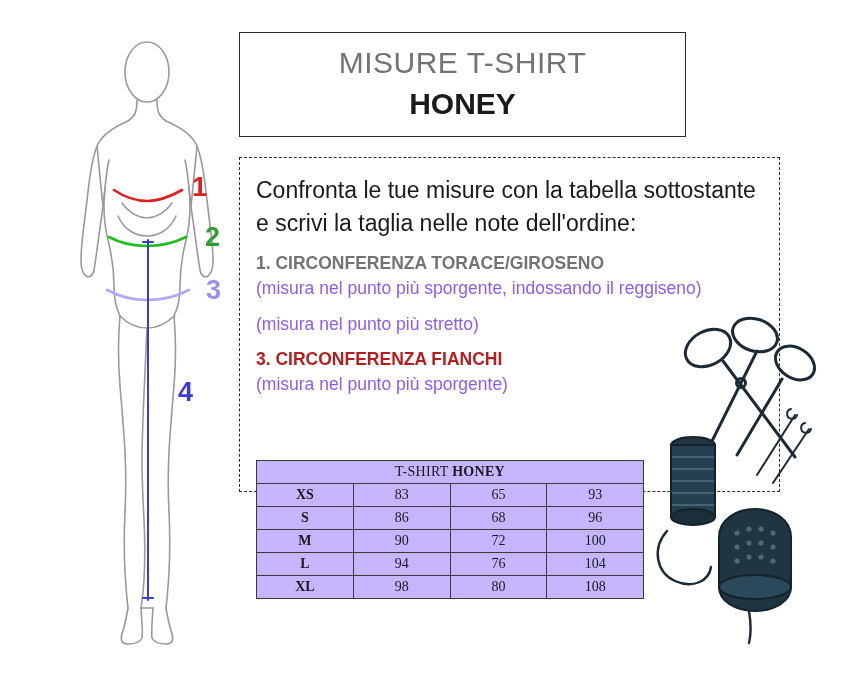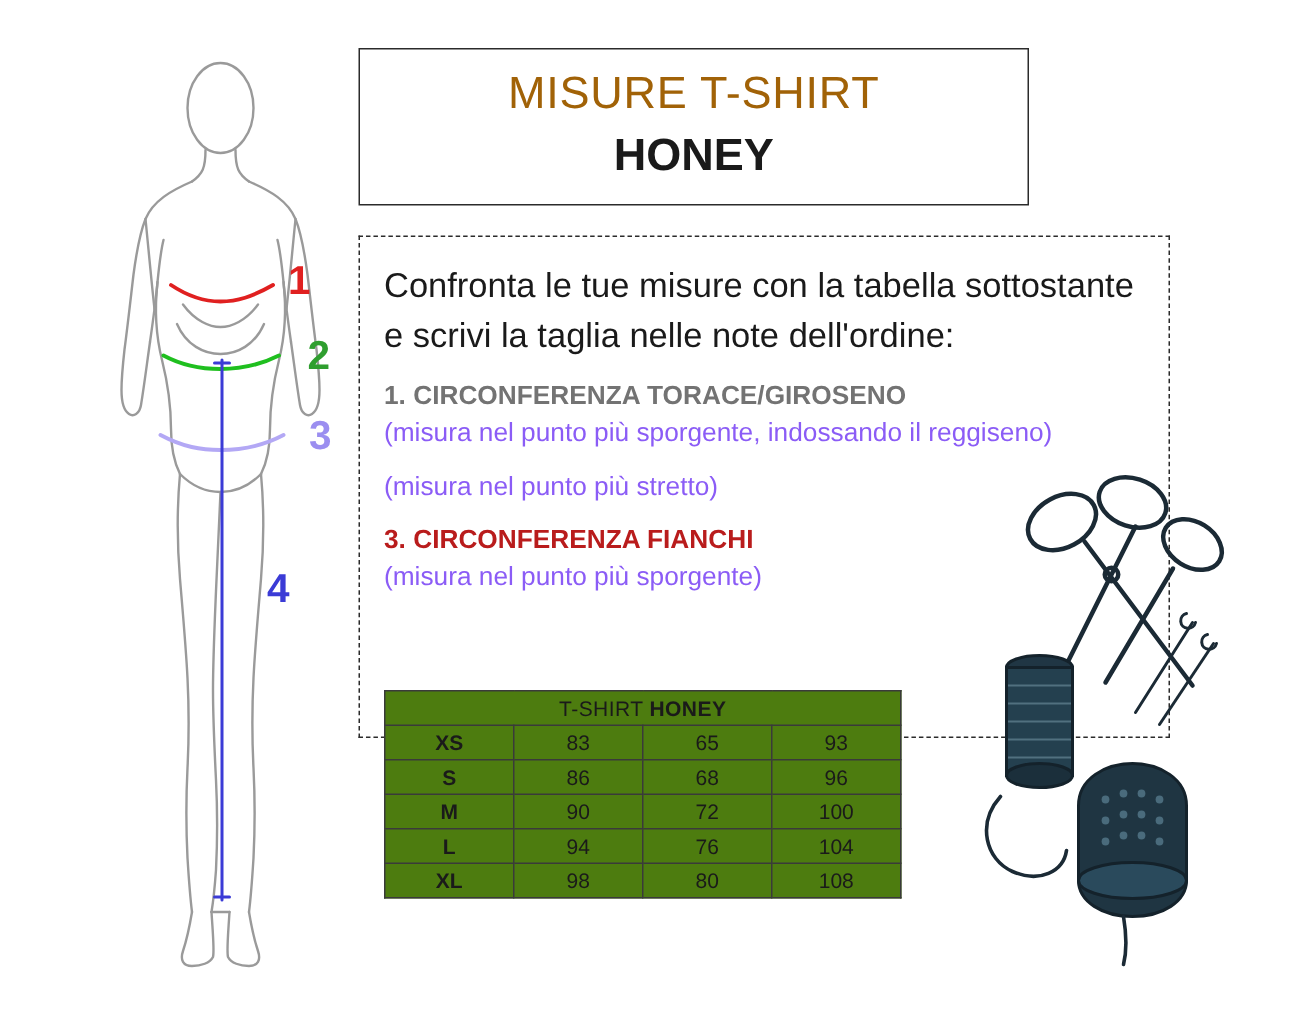--- a/index.html
+++ b/index.html
@@ -27,21 +27,21 @@
     box-sizing: border-box;
     background: #fff;
     display: flex;
     flex-direction: column;
     align-items: center;
     justify-content: center;
   }
   .title-main {
     font-size: 30px;
     letter-spacing: 0.5px;
-    color: #a16207;
+    color: #737373;
     font-weight: 400;
     line-height: 1.15;
   }
   .title-sub {
     font-size: 30px;
     font-weight: bold;
     color: #1a1a1a;
     line-height: 1.3;
     margin-top: 4px;
   }
@@ -112,23 +112,24 @@
 
   
   .size-table-wrap {
     position: absolute;
     left: 256px;
     top: 460px;
     width: 385px;
   }
   table.size-table {
     border-collapse: collapse;
-    width: 345px;
-    background: #4d7c0f;
+    width: 388px;
+    background: #c4b5fd;
     table-layout: fixed;
+    font-family: Liberation Serif, serif;
   }
   table.size-table td, table.size-table th {
     border: 1px solid #3a3a3a;
     text-align: center;
     vertical-align: middle;
     font-size: 14px;
     color: #1a1a1a;
     padding: 3px 2px;
   }
   td.caption-cell {

